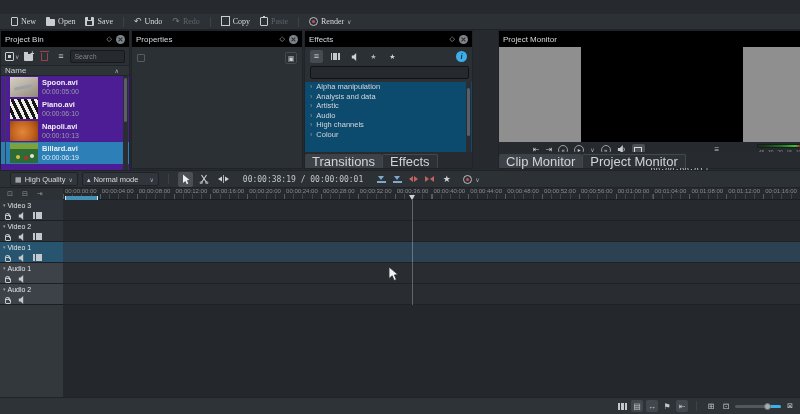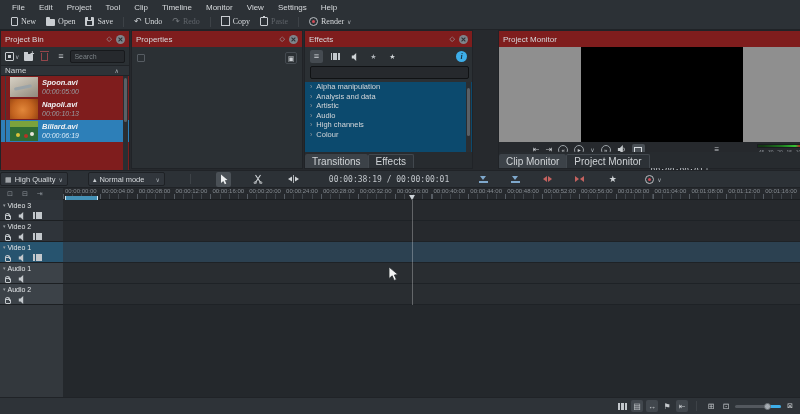--- a/index.html
+++ b/index.html
@@ -41,21 +41,21 @@
   .i-render { width:9px; height:9px; border:1px solid #b9bec2; border-radius:50%; position:relative;}
   .i-render::before { content:''; position:absolute; left:2px; top:2px; width:3px; height:3px; border-radius:50%; background:#d24b57;}
   .i-lock { width:6px; height:5px; border:1px solid #c3c8cc; border-radius:1px; position:relative; margin-top:3px;}
   .i-lock::before { content:''; position:absolute; left:-1px; top:-3px; width:3px; height:3px; border:1px solid #c3c8cc; border-bottom:none; border-radius:3px 3px 0 0;}
   .i-film { width:9px; height:7px;
     background:linear-gradient(90deg,#c3c8cc 0 1.5px,transparent 1.5px 2.5px,#c3c8cc 2.5px 6.5px,transparent 6.5px 7.5px,#c3c8cc 7.5px 9px); }
   .chev { font-size:6px; color:#aab0b5; }
 
   
   .panel { position:absolute; top:30px; background:#2b3034; border:1px solid #202327; }
-  .ptitle { height:12px; display:flex; align-items:center; padding:8px 4px; color:#d7dadd; background:#7f1d1d;}
+  .ptitle { height:12px; display:flex; align-items:center; padding:8px 4px; color:#d7dadd; background:#000000;}
   .ptitle .sp { flex:1; }
   .pfloat { font-size:7px; color:#9aa0a5; margin-right:4px; }
   .pclose { width:9px; height:9px; border-radius:50%; background:#7e858b; color:#2b3034;
     font-size:7px; line-height:9px; text-align:center; font-weight:bold;}
 
   
   #bin { left:0; width:130px; height:139px; }
   #bin-toolbar { display:flex; align-items:center; gap:3px; padding:3px 4px 2px 4px; }
   .sbtn { display:flex; align-items:center; justify-content:center; gap:1px; height:13px; min-width:13px; color:#c9cdd1;}
   .i-addclip { width:9px; height:9px; border:1px solid #c9cdd1; border-radius:1px; position:relative;}
@@ -63,21 +63,21 @@
   .i-folderplus { width:9px; height:7px; background:#c9cdd1; position:relative; border-radius:0 1px 1px 1px; margin-top:2px;}
   .i-folderplus::before { content:''; position:absolute; top:-2px; left:0; width:4px; height:2px; background:#c9cdd1;}
   .i-folderplus::after { content:'+'; position:absolute; right:-1px; top:-4px; color:#c9cdd1; font-size:7px; font-weight:bold;}
   .i-trash { width:7px; height:8px; border:1px solid #a84b50; border-top:none; border-radius:0 0 1px 1px; position:relative; opacity:.85;}
   .i-trash::before { content:''; position:absolute; left:-2px; top:-2px; width:9px; height:1px; background:#a84b50;}
   #bin-search { flex:1; height:13px; background:#26292d; border:1px solid #17191c; border-radius:2px;
     color:#c9cdd1; font-size:7px; padding:0 3px; font-family:"Liberation Sans",sans-serif; min-width:0;}
   #bin-search::placeholder { color:#7c8287; }
   #bin-header { height:11px; background:#2e3338; border-top:1px solid #202327; border-bottom:1px solid #202327;
     display:flex; align-items:center; padding:0 4px; color:#cfd3d6;}
-  #bin-list { position:relative; height:96px; background:#7f1d1d; overflow:hidden;font-style:italic; }
+  #bin-list { position:relative; height:96px; background:#4c1d95; overflow:hidden; }
   .brow { height:22px; display:flex; align-items:center; position:relative; padding-left:9px; }
   .brow.selected { background:#2d7fb8; }
   .brow .tree { position:absolute; left:4px; top:0; bottom:0; width:1px; background:#383d42; }
   .bthumb { width:28px; height:20px; margin-right:4px; flex:none; }
   .th-spoon { background:linear-gradient(150deg,#d6d0c4 0%,#b9b2a5 45%,#8f887b 100%); position:relative;}
   .th-spoon::before { content:''; position:absolute; left:4px; top:9px; width:18px; height:3px; background:#9aa3a8; border-radius:2px; transform:rotate(-12deg);}
   .th-piano { background:repeating-linear-gradient(64deg,#efede6 0 3px,#15161a 3px 6px); }
   .th-napoli { background:radial-gradient(circle at 45% 55%,#e2873a 0%,#c2631f 55%,#8e3f10 100%); }
   .th-billard {background:linear-gradient(180deg,#7ba23c 0 30%,#2e6b35 30% 100%); position:relative;}
   .th-billard::before { content:''; position:absolute; left:6px; top:12px; width:4px; height:4px; border-radius:50%;
@@ -102,21 +102,21 @@
   .fxi { color:#cfd3d6; font-size:9px; line-height:11px; display:flex; align-items:center; justify-content:center; width:13px; height:13px;}
   .fxi.checked { background:#454b51; border-radius:2px; }
   .i-info { margin-left:auto; width:11px; height:11px; border-radius:50%; background:#3daee9; color:#17303e;
     font-weight:bold; font-size:8px; line-height:11px; text-align:center; font-family:"Liberation Serif",serif; font-style:italic;}
   #fx-search { display:block; width:159px; margin:1px 5px 3px 5px; height:13px; background:#26292d;
     border:1px solid #101214; border-radius:2px; color:#c9cdd1; font-size:7px; padding:0 3px; font-family:"Liberation Sans",sans-serif;}
   #fx-list { position:relative; height:73px; overflow:hidden; background:#0c4a6e;}
   .fxrow { height:9.5px; display:flex; align-items:center; padding-left:5px; color:#d4d7da; font-size:7.5px;}
   .fxrow .ar { color:#8f959a; margin-right:4px; font-size:7px; }
   .tabbar { position:absolute; left:0; right:0; bottom:0; height:16px; background:#272b2f; display:flex; align-items:flex-end; }
-  .tab { height:14px; padding:0 7px; font-size:10px; color:#d0d4d7; display:flex; align-items:center; }
+  .tab { height:14px; padding:0 7px; font-size:13px; color:#d0d4d7; display:flex; align-items:center; }
   .tab.active { background:#3c4248; border-radius:2px 2px 0 0;}
   .tab.inactive { background:#2c3136; border:1px solid #42484e; border-bottom:none; border-radius:2px 2px 0 0;}
 
   
   #mon { left:498px; width:326px; height:139px; }
   #mon-video { position:relative; height:95px;
     background:linear-gradient(90deg,#8f8f8f 0 82px,#000 82px 244px,#8f8f8f 244px 100%); }
   #mon-grip { position:absolute; right:1px; bottom:1px; width:0; height:0;
     border-left:5px solid transparent; border-bottom:5px solid #53585d;}
   #mon-transport { position:relative; height:15px; background:#26292d; display:flex; align-items:center;
@@ -129,21 +129,21 @@
   #mon-tc { display:flex; align-items:center; gap:2px; color:#c8cdd2; font-size:8px;}
   .spin { display:flex; flex-direction:column; line-height:3.5px; font-size:5px; color:#9aa0a5;}
   #meter { position:absolute; right:4px; top:2px; width:62px; }
   #meter-bar { height:4px; border:1px solid #1a1d20;
     background:linear-gradient(90deg,#143814 0 8%,#1e7a1e 40%,#35c435 62%,#b42222 70%,#e03030 100%);}
   #meter-scale { display:flex; justify-content:space-between; color:#878d93; font-size:5px; margin-top:1px;}
 
   
   #tl-toolbar { position:absolute; top:170px; left:0; right:0; height:18px; background:#2c3136;
     border-top:1px solid #202327; border-bottom:1px solid #202327;
-    display:flex; align-items:center; gap:20px; padding-left:0;}
+    display:flex; align-items:center; gap:4px; padding-left:10px;}
   .dropbtn { display:flex; align-items:center; gap:3px; height:14px; padding:0 4px;
     background:#31363c; border:1px solid #1e2125; border-radius:2px; color:#d7dadd; font-size:7.5px;}
   .toolbtn { width:15px; height:15px; display:flex; align-items:center; justify-content:center; border-radius:2px; color:#cfd3d6;}
   .toolbtn.active { background:#4a5056; }
   #tl-tc { color:#c2c7cc; font-size:8px; margin:0 8px; }
   .zi { display:flex; flex-direction:column; align-items:center; width:12px; }
   .zi .tri { width:0; height:0; border-left:3px solid transparent; border-right:3px solid transparent; border-top:4px solid #7fa8cc;}
   .zi .bar { width:9px; height:2px; background:#7fa8cc; margin-top:1px;}
   .zr { display:flex; align-items:center; gap:1px; width:12px; justify-content:center;}
   .zr .tl { width:0; height:0; border-top:3px solid transparent; border-bottom:3px solid transparent; border-right:4px solid #c4625f;}
@@ -193,32 +193,20 @@
   
   #cursor { position:absolute; left:388px; top:266px; z-index:10; }
 
   svg { display:block; }
 </style>
 </head>
 <body>
 
 <div id="app">
 
-  <div id="menubar">
-    <span>File</span>
-    <span>Edit</span>
-    <span>Project</span>
-    <span>Tool</span>
-    <span>Clip</span>
-    <span>Timeline</span>
-    <span>Monitor</span>
-    <span>View</span>
-    <span>Settings</span>
-    <span>Help</span>
-  </div>
 
   <div id="maintoolbar">
     <div class="tbtn">
       <span class="i-page"></span>
       <span>New</span>
     </div>
     <div class="tbtn">
       <span class="i-folder"></span>
       <span>Open</span>
     </div>
@@ -279,20 +267,28 @@
       <span>Name</span>
       <span class="sortarrow">∧</span>
     </div>
     <div id="bin-list">
       <div class="brow">
         <span class="tree"></span>
         <span class="bthumb th-spoon"></span>
         <span>
           <div class="bname">Spoon.avi</div>
           <div class="bdur">00:00:05:00</div>
+        </span>
+      </div>
+      <div class="brow">
+        <span class="tree"></span>
+        <span class="bthumb th-piano"></span>
+        <span>
+          <div class="bname">Piano.avi</div>
+          <div class="bdur">00:00:06:10</div>
         </span>
       </div>
       <div class="brow">
         <span class="tree"></span>
         <span class="bthumb th-napoli"></span>
         <span>
           <div class="bname">Napoli.avi</div>
           <div class="bdur">00:00:10:13</div>
         </span>
       </div>

